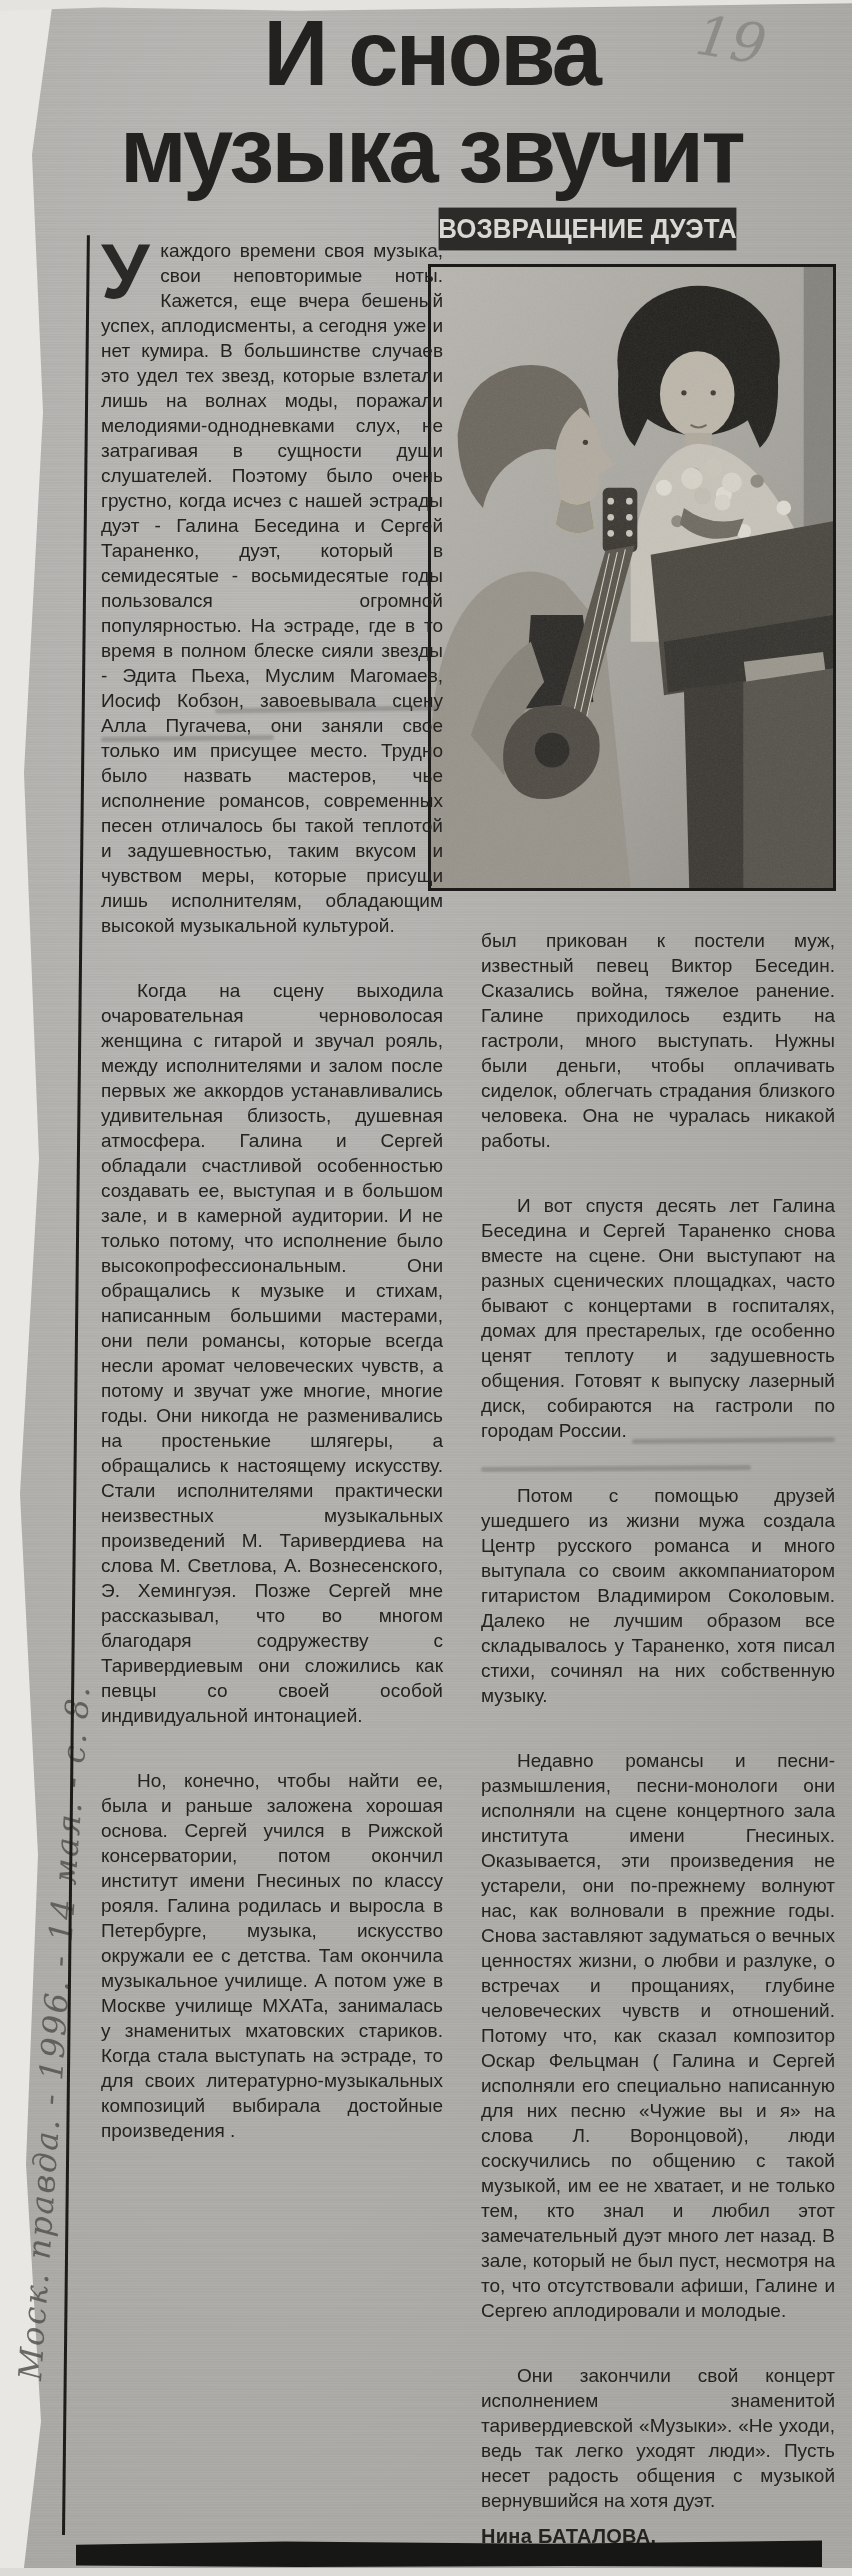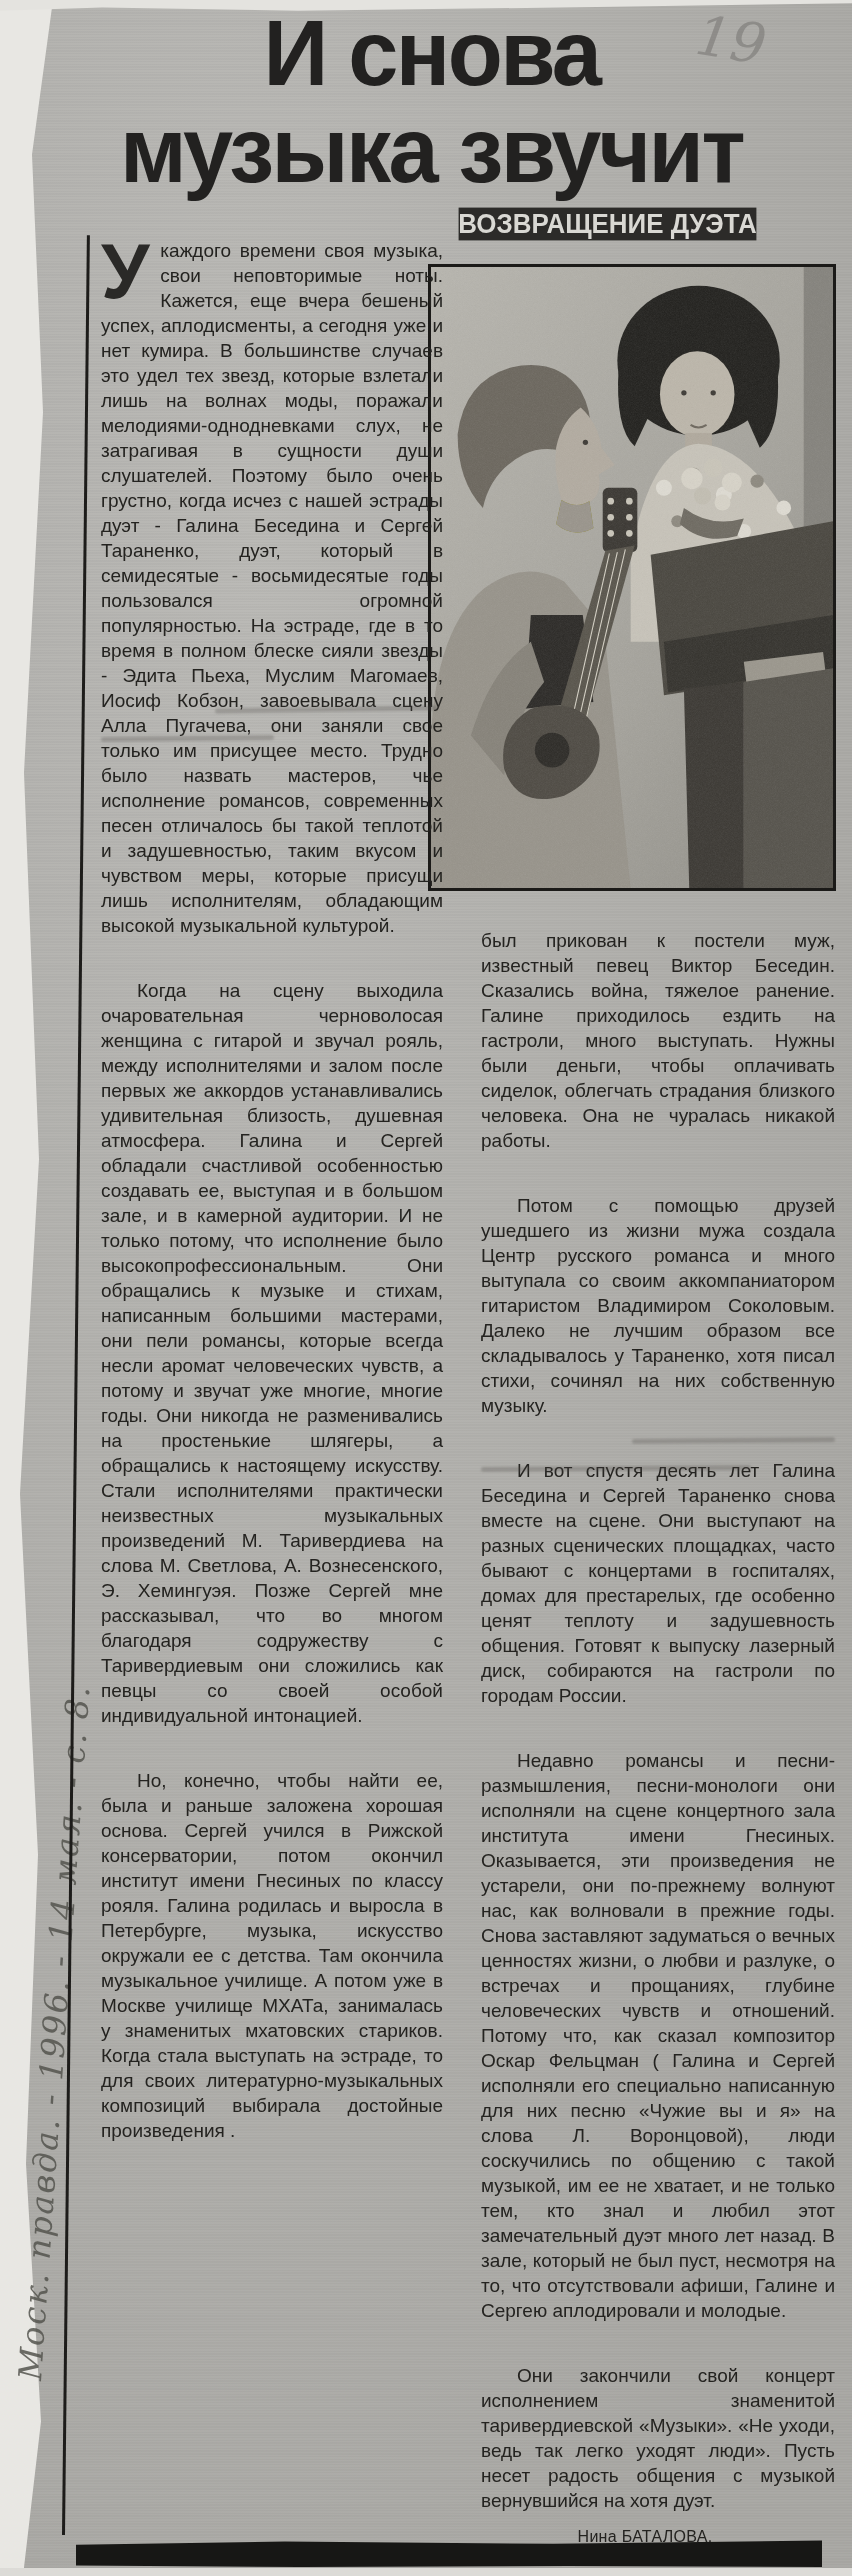--- a/index.html
+++ b/index.html
@@ -45,21 +45,21 @@
     position:absolute;left:62px;top:235px;width:2.7px;height:2300px;
     background:#1d1c1a;transform:rotate(.62deg);transform-origin:bottom left;
   }
   .headline{
     position:absolute;left:80px;top:5.4px;width:703px;
     text-align:center;font-weight:bold;color:#222120;
     font-size:93px;line-height:1.04;letter-spacing:-2.7px;
     transform:scaleX(.97);transform-origin:center top;
   }
   .kicker{
-    position:absolute;left:460px;top:209px;width:295px;height:30px;
+    position:absolute;left:440px;top:209px;width:295px;height:40px;
     background:#2c2b29;box-shadow:0 0 0 1.4px #2c2b29;
     display:flex;align-items:center;justify-content:center;
   }
   .kicker span{
     color:#d9d8d3;font-weight:bold;font-size:27px;letter-spacing:0px;
     transform:scaleX(.96);white-space:nowrap;
   }
   .photo{
     position:absolute;left:428px;top:264px;width:408px;height:627px;
     border:3.4px solid #1b1a18;box-sizing:border-box;background:#a6a49e;
@@ -71,22 +71,22 @@
   }
   .col-left{left:101px;top:238px;width:342px;}
   .col-right{left:481px;top:928px;width:354px;}
   .para{margin:0;padding:0;}
   .para.indent{text-indent:36px;margin-top:40px;}
   .dropcap{
     float:left;font-weight:bold;font-size:78px;line-height:59px;
     padding:4px 10.8px 0 0;color:#2a2927;
   }
   .author{
-    margin-top:10.8px;text-align:center;padding-right:26px;
-    font-weight:normal;font-size:16px;letter-spacing:0.3px;text-indent:0;
+    margin-top:10.8px;text-align:left;padding-right:26px;
+    font-weight:bold;font-size:20px;letter-spacing:0.3px;text-indent:0;
   }
   .bottom-bar{
     position:absolute;left:76px;top:2540px;width:746px;height:27px;
     background:#171715;
     clip-path:polygon(0 18%,28% 6%,64% 14%,100% 2%,100% 100%,66% 96%,30% 100%,0 94%);
   }
   .pencil{
     position:absolute;background:rgba(74,73,70,.28);
     border-radius:2.7px;filter:blur(0.8px);
   }
@@ -212,22 +212,22 @@
   </div>
 
   <div class="col col-left">
     <p class="para"><span class="dropcap">У</span><span>каждого времени своя музыка, свои неповторимые ноты. Кажется, еще вчера бешеный успех, аплодисменты, а сегодня уже и нет кумира. В большинстве случаев это удел тех звезд, которые взлетали лишь на волнах моды, поражали мелодиями-однодневками слух, не затрагивая в сущности души слушателей. Поэтому было очень грустно, когда исчез с нашей эстрады дуэт - Галина Беседина и Сергей Тараненко, дуэт, который в семидесятые - восьмидесятые годы пользовался огромной популярностью. На эстраде, где в то время в полном блеске сияли звезды - Эдита Пьеха, Муслим Магомаев, Иосиф Кобзон, завоевывала сцену Алла Пугачева, они заняли свое только им присущее место. Трудно было назвать мастеров, чье исполнение романсов, современных песен отличалось бы такой теплотой и задушевностью, таким вкусом и чувством меры, которые присущи лишь исполнителям, обладающим высокой музыкальной культурой.</span></p>
     <p class="para indent">Когда на сцену выходила очаровательная черноволосая женщина с гитарой и звучал рояль, между исполнителями и залом после первых же аккордов устанавливались удивительная близость, душевная атмосфера. Галина и Сергей обладали счастливой особенностью создавать ее, выступая и в большом зале, и в камерной аудитории. И не только потому, что исполнение было высокопрофессиональным. Они обращались к музыке и стихам, написанным большими мастерами, они пели романсы, которые всегда несли аромат человеческих чувств, а потому и звучат уже многие, многие годы. Они никогда не разменивались на простенькие шлягеры, а обращались к настоящему искусству. Стали исполнителями практически неизвестных музыкальных произведений М. Таривердиева на слова М. Светлова, А. Вознесенского, Э. Хемингуэя. Позже Сергей мне рассказывал, что во многом благодаря содружеству с Таривердиевым они сложились как певцы со своей особой индивидуальной интонацией.</p>
     <p class="para indent">Но, конечно, чтобы найти ее, была и раньше заложена хорошая основа. Сергей учился в Рижской консерватории, потом окончил институт имени Гнесиных по классу рояля. Галина родилась и выросла в Петербурге, музыка, искусство окружали ее с детства. Там окончила музыкальное училище. А потом уже в Москве училище МХАТа, занималась у знаменитых мхатовских стариков. Когда стала выступать на эстраде, то для своих литературно-музыкальных композиций выбирала достойные произведения .</p>
   </div>
 
   <div class="col col-right">
     <p class="para">был прикован к постели муж, известный певец Виктор Беседин. Сказались война, тяжелое ранение. Галине приходилось ездить на гастроли, много выступать. Нужны были деньги, чтобы оплачивать сиделок, облегчать страдания близкого человека. Она не чуралась никакой работы.</p>
+    <p class="para indent">И вот спустя десять лет Галина Беседина и Сергей Тараненко снова вместе на сцене. Они выступают на разных сценических площадках, часто бывают с концертами в госпиталях, домах для престарелых, где особенно ценят теплоту и задушевность общения. Готовят к выпуску лазерный диск, собираются на гастроли по городам России.</p>
     <p class="para indent">Потом с помощью друзей ушедшего из жизни мужа создала Центр русского романса и много вытупала со своим аккомпаниатором гитаристом Владимиром Соколовым. Далеко не лучшим образом все складывалось у Тараненко, хотя писал стихи, сочинял на них собственную музыку.</p>
-    <p class="para indent">И вот спустя десять лет Галина Беседина и Сергей Тараненко снова вместе на сцене. Они выступают на разных сценических площадках, часто бывают с концертами в госпиталях, домах для престарелых, где особенно ценят теплоту и задушевность общения. Готовят к выпуску лазерный диск, собираются на гастроли по городам России.</p>
     <p class="para indent">Недавно романсы и песни-размышления, песни-монологи они исполняли на сцене концертного зала института имени Гнесиных. Оказывается, эти произведения не устарели, они по-прежнему волнуют нас, как волновали в прежние годы. Снова заставляют задуматься о вечных ценностях жизни, о любви и разлуке, о встречах и прощаниях, глубине человеческих чувств и отношений. Потому что, как сказал композитор Оскар Фельцман ( Галина и Сергей исполняли его специально написанную для них песню «Чужие вы и я» на слова Л. Воронцовой), люди соскучились по общению с такой музыкой, им ее не хватает, и не только тем, кто знал и любил этот замечательный дуэт много лет назад. В зале, который не был пуст, несмотря на то, что отсутствовали афиши, Галине и Сергею аплодировали и молодые.</p>
     <p class="para indent">Они закончили свой концерт исполнением знаменитой таривердиевской «Музыки». «Не уходи, ведь так легко уходят люди». Пусть несет радость общения с музыкой вернувшийся на хотя дуэт.</p>
     <p class="para author">Нина БАТАЛОВА.</p>
   </div>
 
   <div class="pencil pm1"></div>
   <div class="pencil pm2"></div>
   <div class="pencil pm3"></div>
   <div class="pencil pm4"></div>
 

